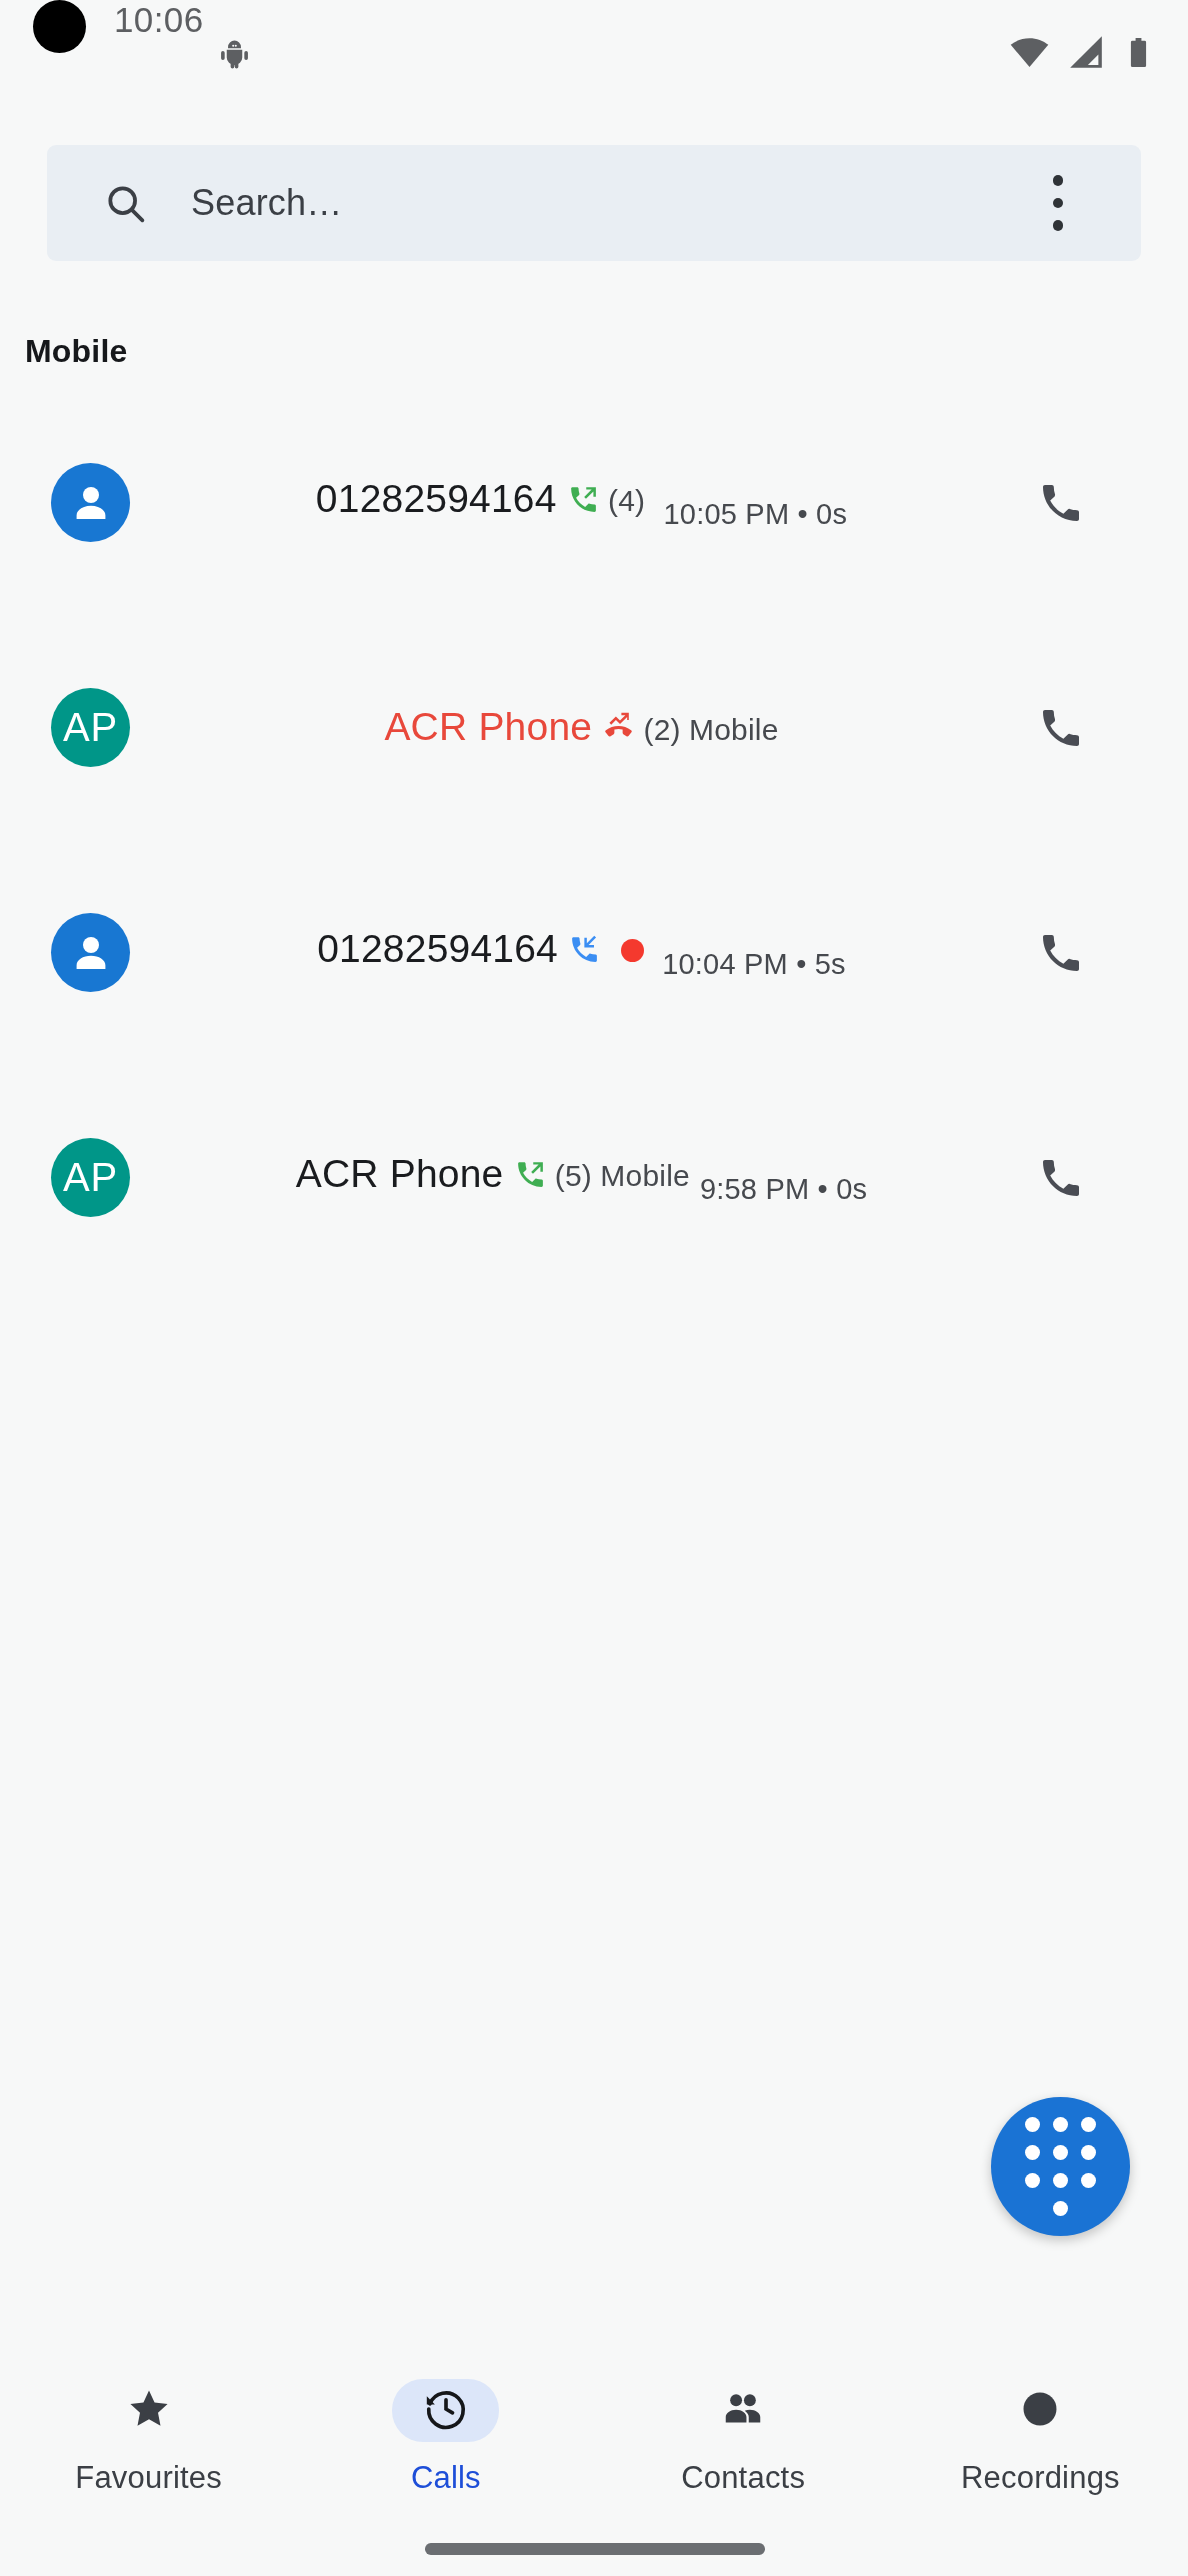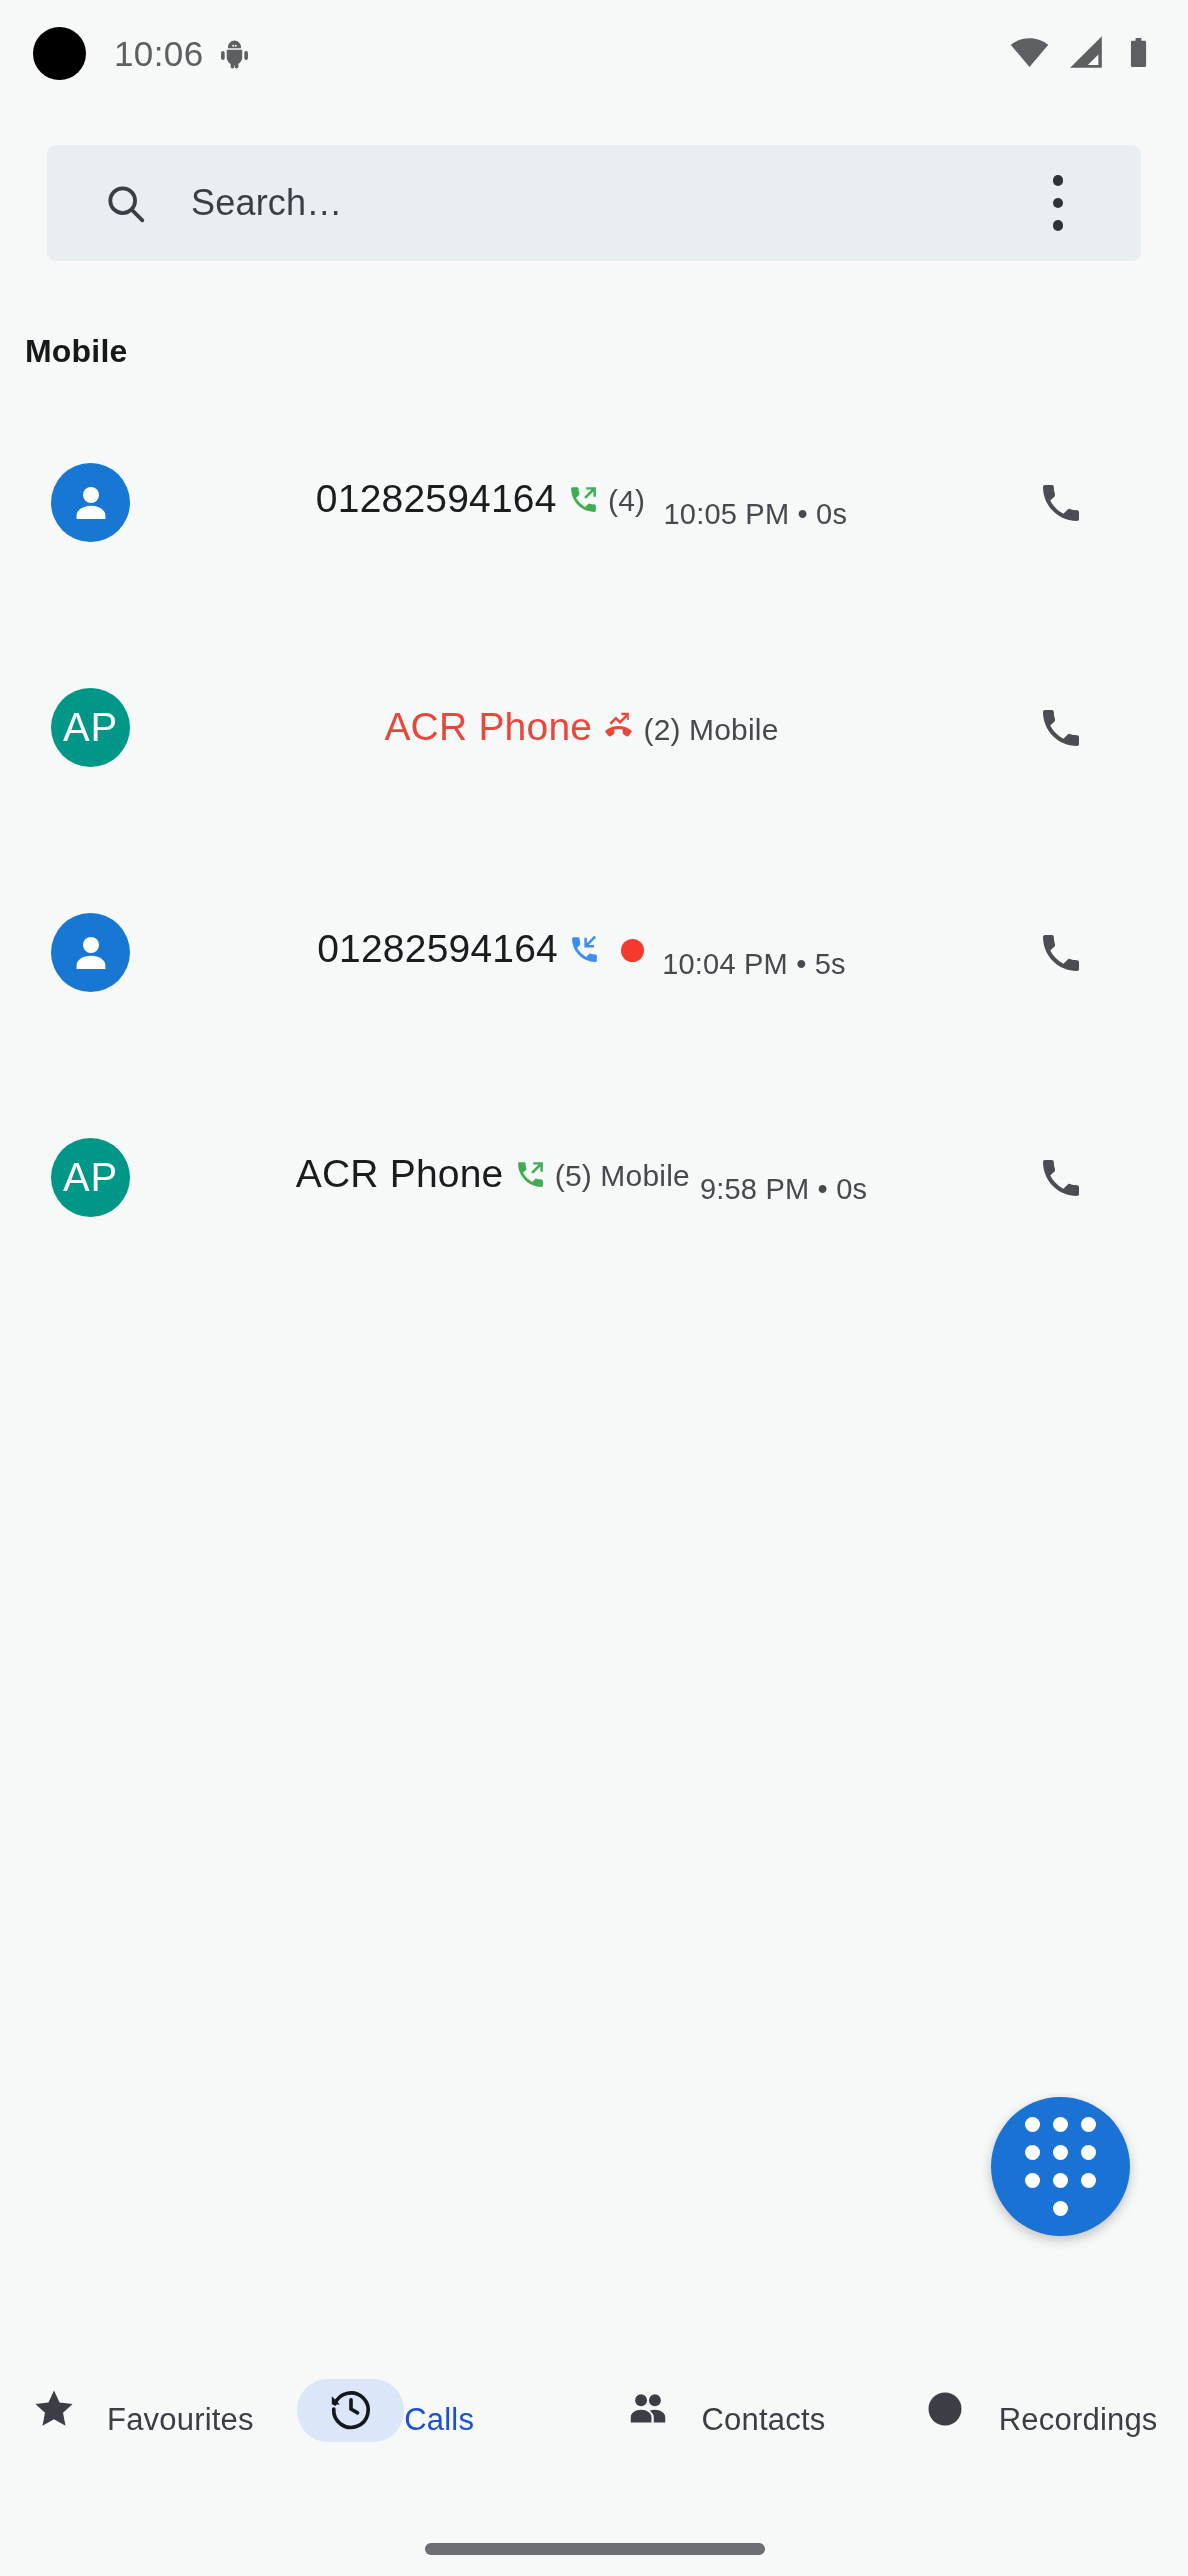--- a/index.html
+++ b/index.html
@@ -12,21 +12,21 @@
   #screen {
     position:relative;
     width:1189px; height:2576px;
     background:#f7f8f8;
   }
 
   
   .statusbar {
     position:absolute; top:0; left:0;
     width:1189px; height:107px;
-    display:flex; align-items:center;
+    display:flex; 
   }
   .camera-cutout {
     width:53px; height:53px; border-radius:50%;
     background:#000; margin-left:33px; flex:none;
   }
   .sb-time {
     font-size:35px; color:#5d5f62; margin-left:28px;
     letter-spacing:0.4px; white-space:nowrap;
   }
   .sb-debug { margin-left:15px; display:flex; align-items:center; }
@@ -123,21 +123,21 @@
   }
   .dialpad-grid i.hash { grid-column:2; }
 
   
   .bottomnav {
     position:absolute; left:0; bottom:0;
     width:1189px; height:215px;
     display:flex; align-items:flex-start;
   }
   .nav-item {
-    flex:1; display:flex; flex-direction:row;
+    flex:1; display:flex; flex-direction:column;
     align-items:center; padding-top:18px;
   }
   .nav-pill {
     width:107px; height:63px; border-radius:31px;
     display:flex; align-items:center; justify-content:center;
     background:transparent;
   }
   .nav-pill.active { background:#dce6f9; }
   .nav-label {
     margin-top:18px; font-size:31px; color:#3b3f45; letter-spacing:0.2px;

